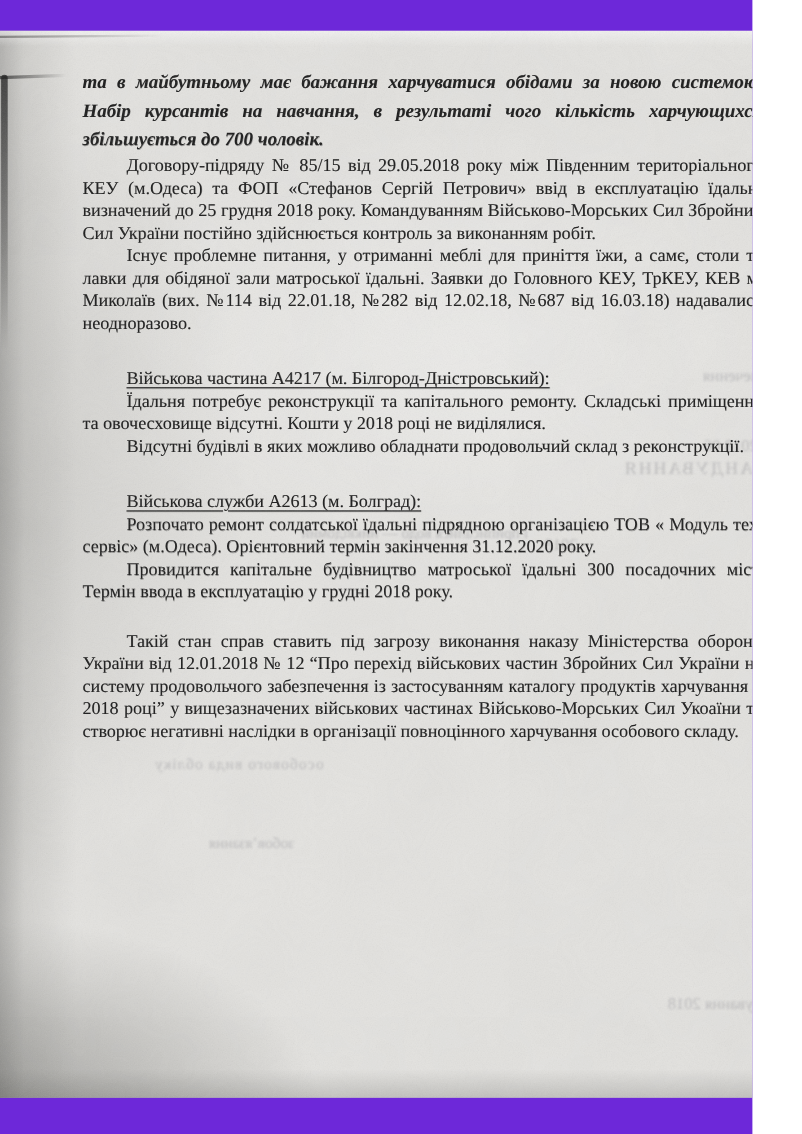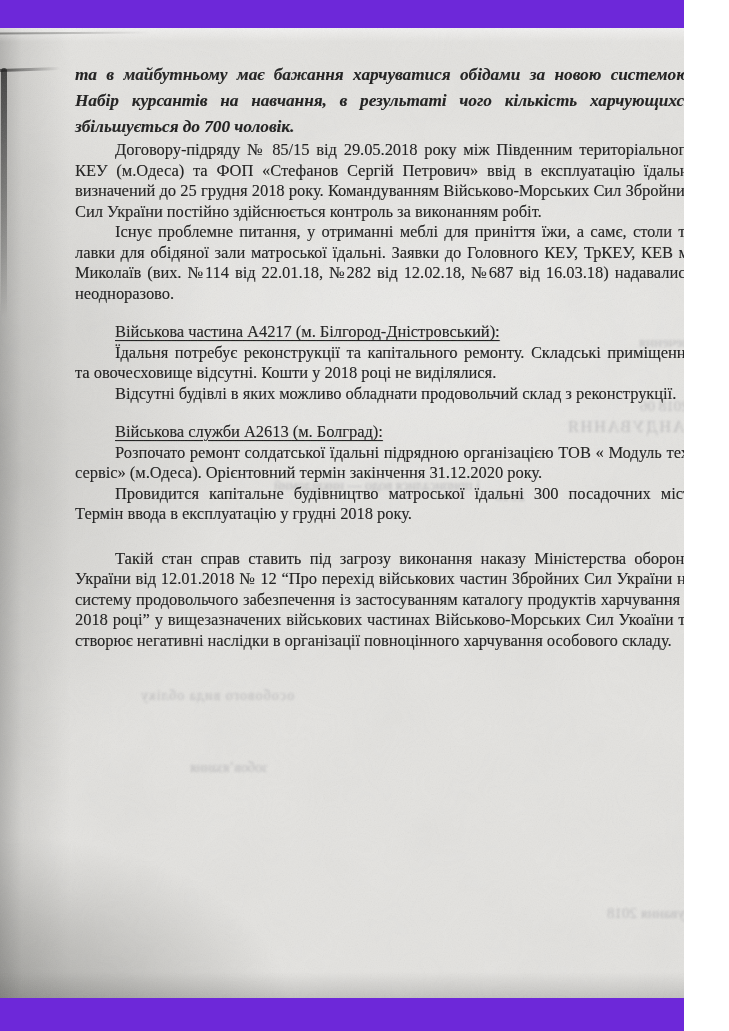--- a/index.html
+++ b/index.html
@@ -68,21 +68,21 @@
     text-shadow:0.3px 0.3px 0.6px rgba(20,20,20,0.38);
   }
   .para { text-indent:40px; margin:0; }
   .p-italic {
     text-indent:0; font-style:italic; font-weight:bold;
     font-size:17.2px; line-height:26px;
     text-align:justify;
   }
   .p-deep { text-indent:58px; }
   .p-heading {
-    margin-top:18px;
+    margin-top:30px;
     text-decoration:underline;
     text-underline-offset:3px;
   }
   .p-final { margin-top:24px;font-family:Liberation Serif, serif; }
   .noise { position:absolute; left:0; top:0; pointer-events:none; }
 </style>
 </head>
 <body>
 
 <div class="page">

